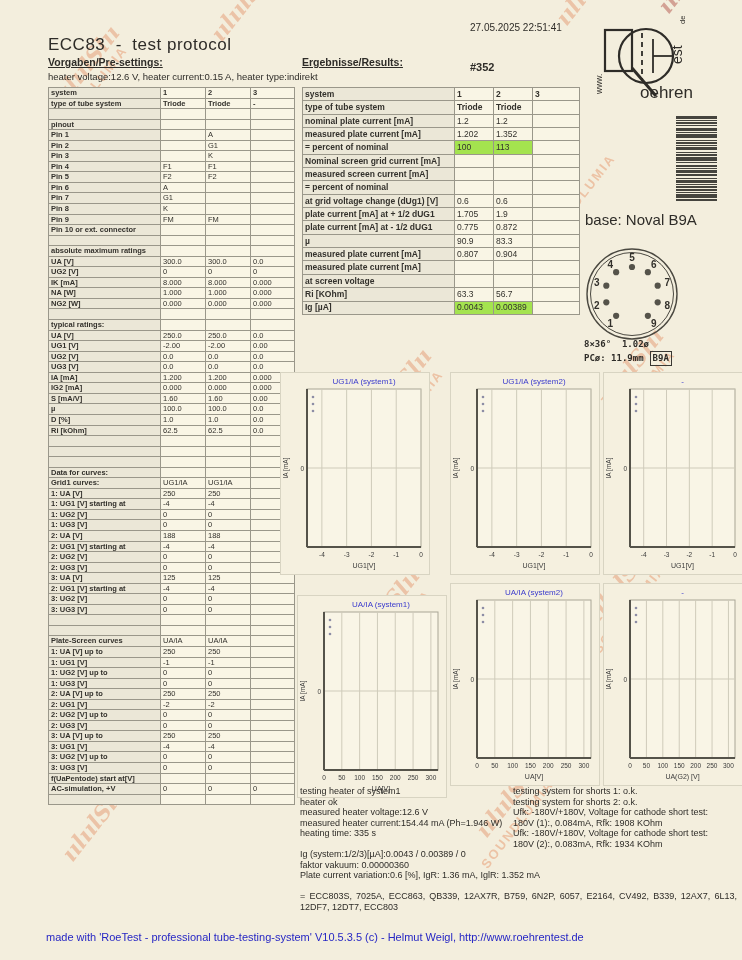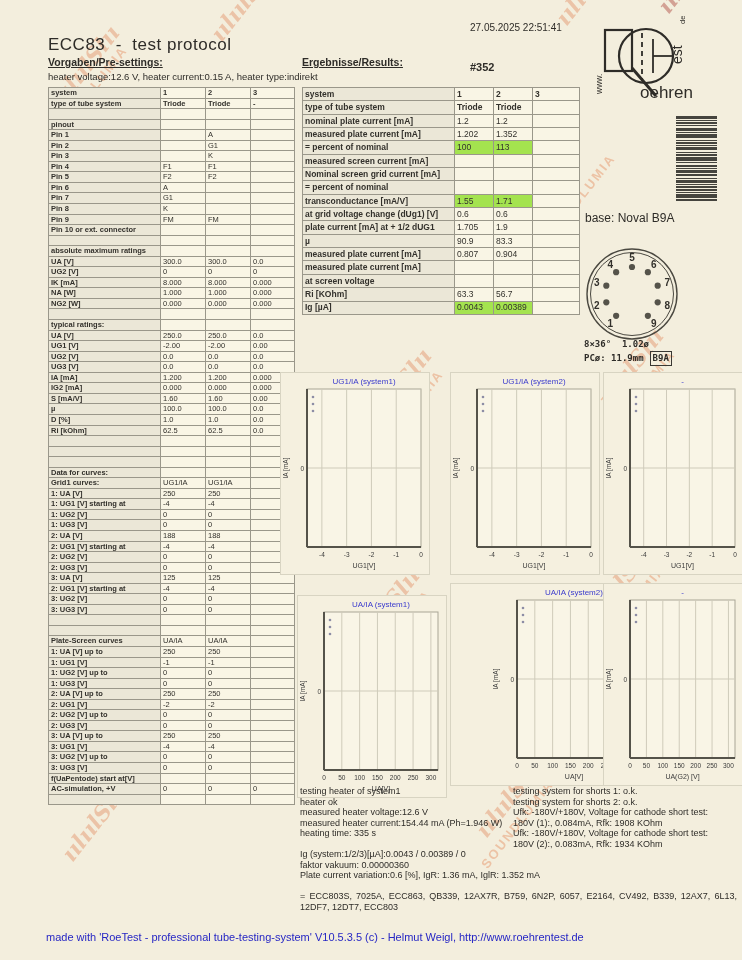--- a/index.html
+++ b/index.html
@@ -23,21 +23,21 @@
   td.lbl{background:#ebe7d7;font-weight:bold}
   td.b{font-weight:bold}
   td.hl{background:#a4e34f}
   .panel{position:absolute;background:#f5f0df;border:1px solid #d8d4c2}
   .note{font-size:9px;line-height:10.6px;white-space:pre}
   #heaterBlock{left:300px;top:786px}
   #shortsBlock{left:513px;top:786px}
   #igBlock{left:300px;top:849px}
   .equivs{left:300px;top:891px;width:437px;font-size:9px;line-height:11px;text-align:justify}
   .footer{left:46px;top:931px;font-size:11px;font-weight:normal;color:#2626c4}
-  .base-label{left:585px;top:211px;font-size:12px}
+  .base-label{left:585px;top:211px;font-size:15px}
   .pin-spec{left:584px;top:338px;font-family:"DejaVu Sans Mono",monospace;
             font-size:9px;font-weight:bold;white-space:pre;line-height:13px}
   .b9a-box{display:inline-block;border:1.5px solid #3a3833;padding:0 2px;margin-left:6px}
   #barcode{left:676px;top:116px;width:41px}
   #barcode div{background:#45443e;width:100%}
   .logo{left:596px;top:6px;width:100px;height:100px}
   .socket{left:584px;top:246px;width:96px;height:96px}
   .wm{position:absolute;transform:rotate(-52deg);transform-origin:left top;pointer-events:none;white-space:nowrap}
   .wm-w{font-size:13px;font-weight:bold;letter-spacing:2px;color:#e8a078;opacity:.55}
   .wm-s{font-family:"DejaVu Serif",serif;font-style:italic;font-weight:bold;font-size:22px;color:#e59a72;opacity:.5}
@@ -545,53 +545,53 @@
         <td>1.352</td>
         <td></td>
       </tr>
       <tr>
         <td class="lbl">= percent of nominal</td>
         <td class="hl">100</td>
         <td class="hl">113</td>
         <td></td>
       </tr>
       <tr>
+        <td class="lbl">Nominal screen grid current [mA]</td>
+        <td></td>
+        <td></td>
+        <td></td>
+      </tr>
+      <tr>
         <td class="lbl">measured screen current [mA]</td>
         <td></td>
         <td></td>
         <td></td>
       </tr>
       <tr>
-        <td class="lbl">Nominal screen grid current [mA]</td>
-        <td></td>
-        <td></td>
-        <td></td>
-      </tr>
-      <tr>
         <td class="lbl">= percent of nominal</td>
         <td></td>
         <td></td>
-        <td></td>
-      </tr>
-      <tr>
-        <td class="lbl">transconductance [mA/V]</td>
-        <td class="hl">1.55</td>
-        <td class="hl">1.71</td>
         <td></td>
       </tr>
       <tr>
         <td class="lbl">at grid voltage change (dUg1) [V]</td>
         <td>0.6</td>
         <td>0.6</td>
         <td></td>
       </tr>
       <tr>
         <td class="lbl">plate current [mA] at + 1/2 dUG1</td>
         <td>1.705</td>
         <td>1.9</td>
+        <td></td>
+      </tr>
+      <tr>
+        <td class="lbl">plate current [mA] at - 1/2 dUG1</td>
+        <td>0.775</td>
+        <td>0.872</td>
         <td></td>
       </tr>
       <tr>
         <td class="lbl">µ</td>
         <td>90.9</td>
         <td>83.3</td>
         <td></td>
       </tr>
       <tr>
         <td class="lbl">measured plate current [mA]</td>
@@ -770,21 +770,21 @@
         <line x1="26" y1="95" x2="140" y2="95" stroke="#cfcbba" stroke-width="1"></line>
         <line x1="26" y1="16" x2="26" y2="174" stroke="#55534a" stroke-width="2"></line>
         <line x1="26" y1="174" x2="140" y2="174" stroke="#55534a" stroke-width="2"></line>
         <text x="23" y="97.5" font-size="6.5" text-anchor="end" fill="#3a3a3a">0</text>
         <text x="7" y="95" font-size="6.5" fill="#3a3a3a" text-anchor="middle" transform="rotate(-90 7 95)">IA [mA]</text>
         <text x="83" y="195" font-size="7" fill="#3a3a3a" text-anchor="middle">UA[V]</text>
         <circle cx="32" cy="24" r="1.3" fill="#8d8da5"></circle>
         <circle cx="32" cy="31" r="1.3" fill="#8d8da5"></circle>
         <circle cx="32" cy="38" r="1.3" fill="#8d8da5"></circle>
       </svg></div>
-    <div class="panel" style="left: 450px; top: 583px; width: 148px; height: 201px; padding-left: 40px;"><svg width="148" height="201" font-family="Liberation Sans,sans-serif">
+    <div class="panel" style="left: 450px; top: 583px; width: 148px; height: 201px;"><svg width="148" height="201" font-family="Liberation Sans,sans-serif">
         <text x="83" y="11" font-size="8" fill="#3b3bcd" text-anchor="middle">UA/IA (system2)</text>
         <rect x="26" y="16" width="114" height="158" fill="#f9f5e6" stroke="#a9a596" stroke-width="1"></rect>
         <line x1="26" y1="16" x2="26" y2="174" stroke="#cfcbba" stroke-width="1"></line>
         <text x="26" y="184" font-size="6.5" fill="#3a3a3a" text-anchor="middle">0</text>
         <line x1="43.8125" y1="16" x2="43.8125" y2="174" stroke="#cfcbba" stroke-width="1"></line>
         <text x="43.8125" y="184" font-size="6.5" fill="#3a3a3a" text-anchor="middle">50</text>
         <line x1="61.625" y1="16" x2="61.625" y2="174" stroke="#cfcbba" stroke-width="1"></line>
         <text x="61.625" y="184" font-size="6.5" fill="#3a3a3a" text-anchor="middle">100</text>
         <line x1="79.4375" y1="16" x2="79.4375" y2="174" stroke="#cfcbba" stroke-width="1"></line>
         <text x="79.4375" y="184" font-size="6.5" fill="#3a3a3a" text-anchor="middle">150</text>

